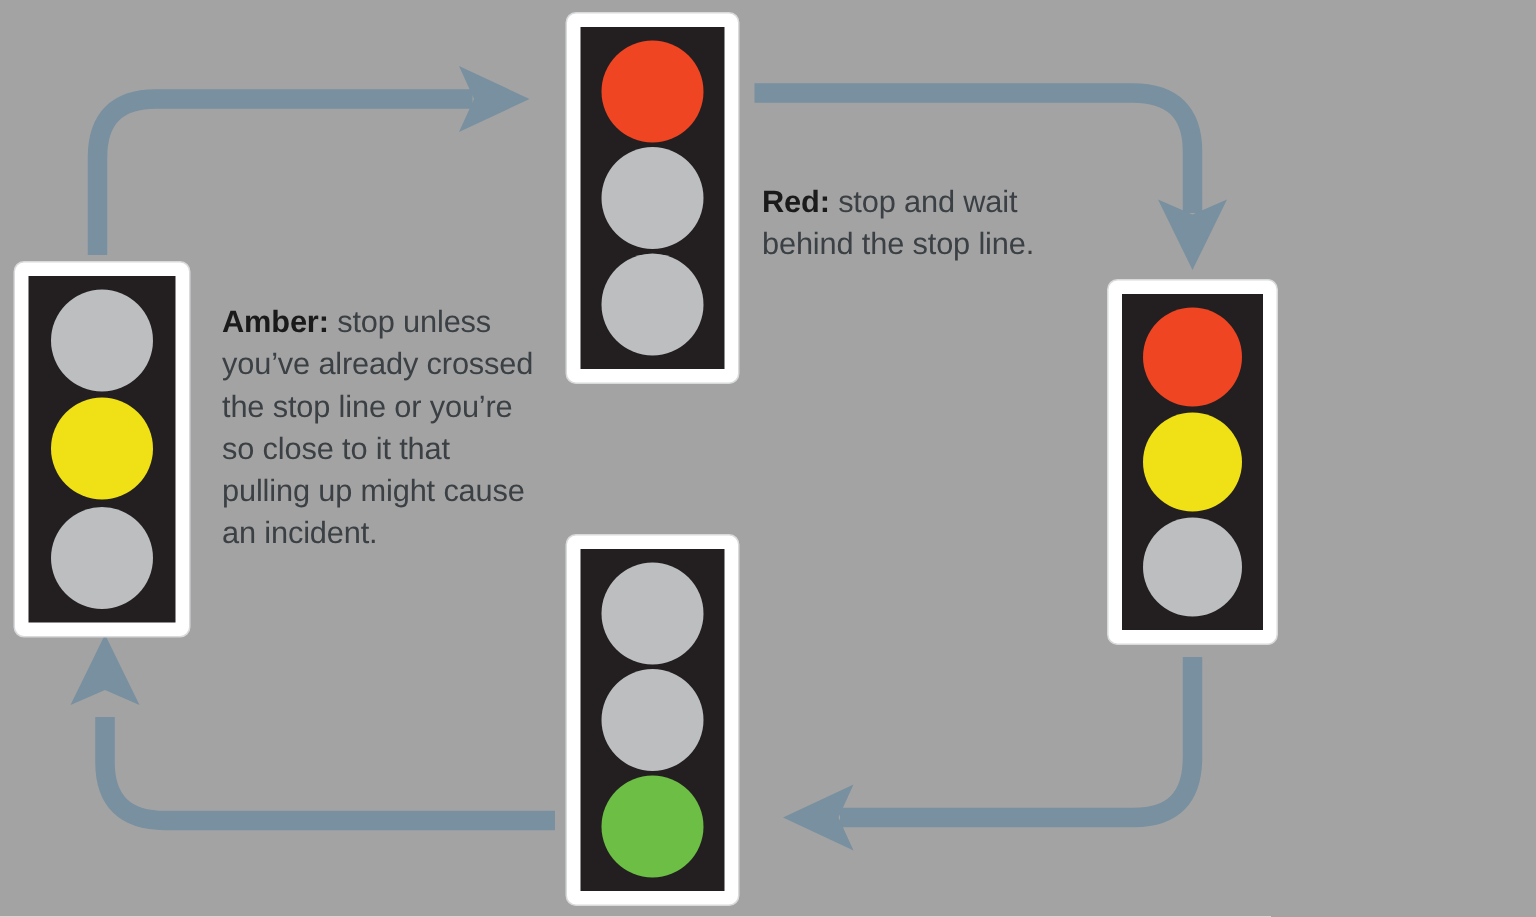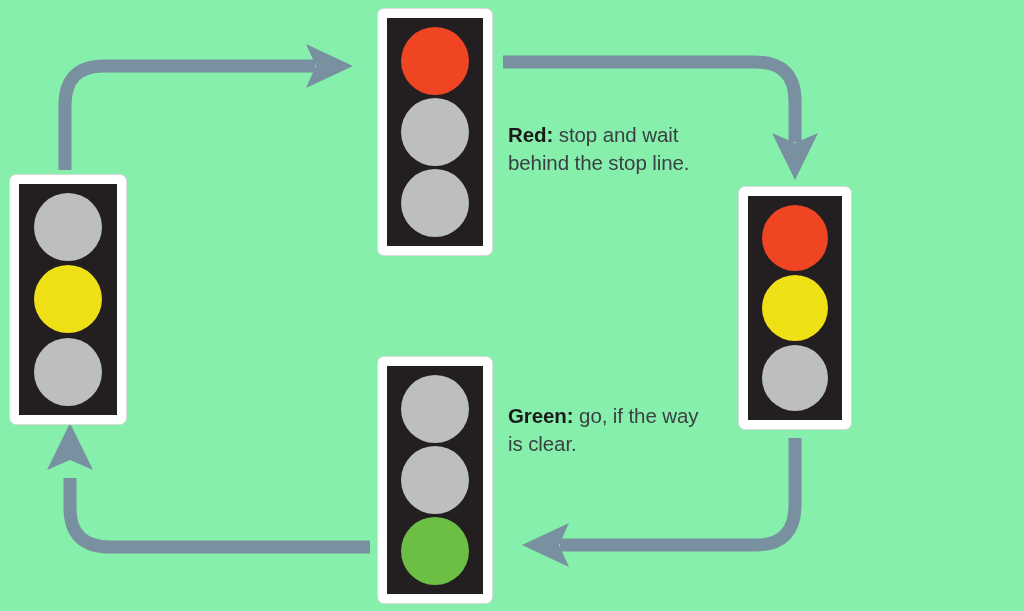--- a/index.html
+++ b/index.html
@@ -7,21 +7,21 @@
     padding: 0;
     background: #ffffff;
   }
   body {
     font-family: "Liberation Sans", sans-serif;
   }
   #stage {
     position: relative;
     width: 1024px;
     height: 611px;
-    background: #86efac;
+    background: #a3a3a3;
     overflow: hidden;
   }
 
   
   .light {
     position: absolute;
     background: #ffffff;
     border: 1px solid #d8dadc;
     border-radius: 7px;
     box-sizing: border-box;
@@ -132,17 +132,17 @@
   <div class="light left">
     <div class="light-body">
       <div class="lamp"></div>
       <div class="lamp" style="background:#f0e117"></div>
       <div class="lamp"></div>
     </div>
   </div>
 
   <div class="caption red-cap"><b>Red:</b><span> stop and wait behind the stop line.</span></div>
 
+  <div class="caption amber-cap"><b>Amber:</b><span> stop unless you’ve already crossed the stop line or you’re so close to it that pulling up might cause an incident.</span></div>
 
 
-  <div class="caption green-cap"><b>Green:</b><span> go, if the way is clear.</span></div>
 
 </div>
 
 </body></html>

